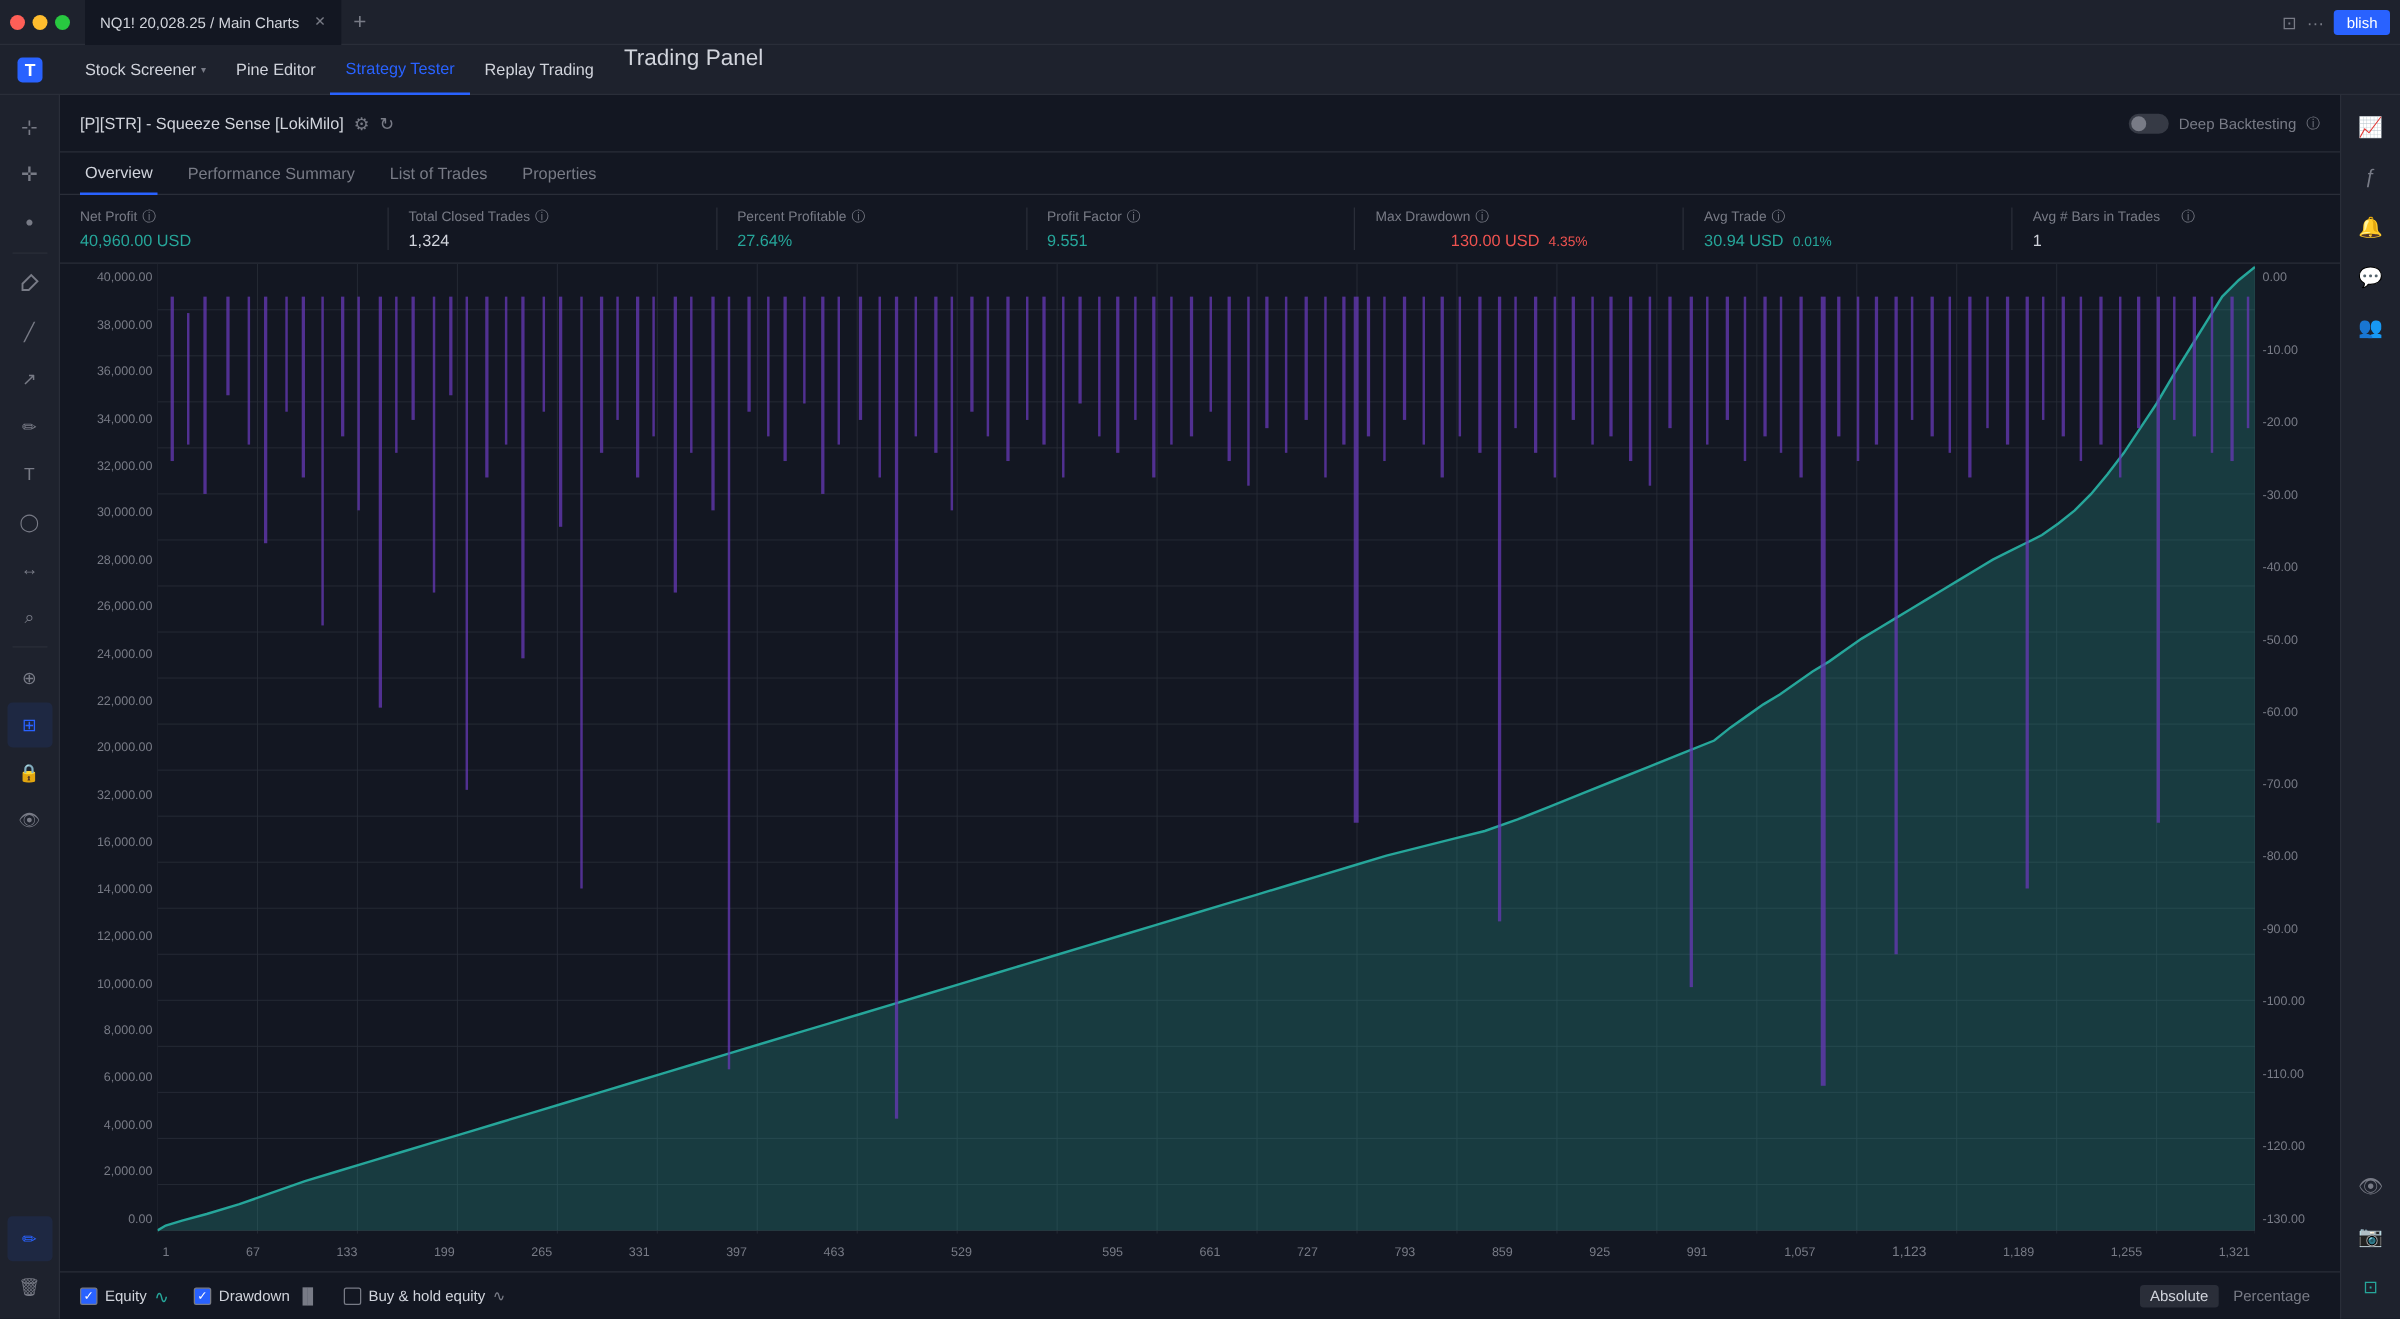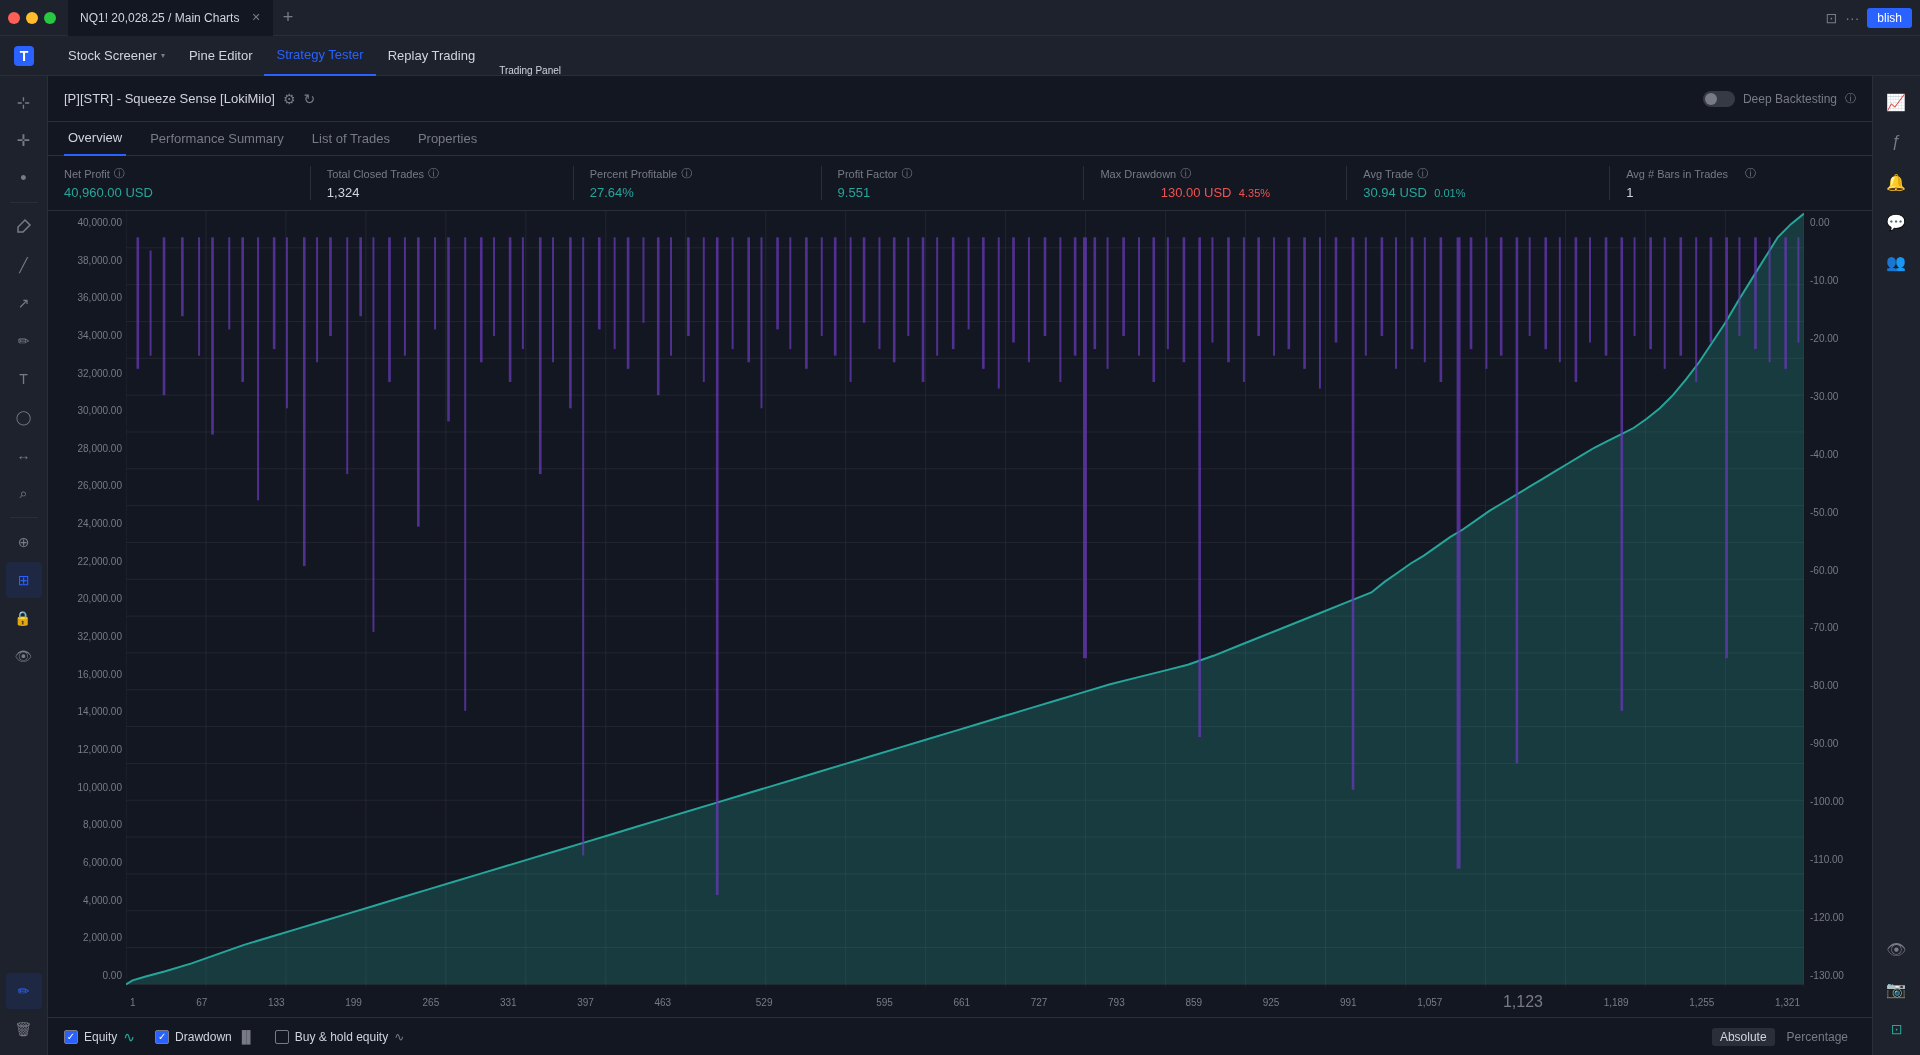--- a/index.html
+++ b/index.html
@@ -45,21 +45,21 @@
   </div>
   <div style="padding:0 12px; height:40px; display:flex; align-items:center; color:#d1d4dc; font-size:13px; cursor:pointer;">
     <span>Pine Editor</span>
   </div>
   <div style="padding:0 12px; height:40px; display:flex; align-items:center; color:#2962ff; font-size:13px; cursor:pointer; position:relative; border-bottom:2px solid #2962ff;">
     <span>Strategy Tester</span>
   </div>
   <div style="padding:0 12px; height:40px; display:flex; align-items:center; color:#d1d4dc; font-size:13px; cursor:pointer;">
     <span>Replay Trading</span>
   </div>
-  <div style="padding:0 12px; height:40px; display:flex; align-items:flex-end; color:#d1d4dc; font-size:10px; cursor:pointer;">
+  <div style="padding:0 12px; height:40px; display:flex; align-items:flex-start; color:#d1d4dc; font-size:18px; cursor:pointer;">
     <span>Trading Panel</span>
   </div>
 </div>
 
 <div style="display:flex; height:calc(1055px - 76px); position:relative;">
 
   <div style="width:48px; background:#1e222d; border-right:1px solid #2a2e39; display:flex; flex-direction:column; align-items:center; padding:8px 0; gap:2px; flex-shrink:0;">
     <div style="width:36px; height:36px; display:flex; align-items:center; justify-content:center; color:#787b86; font-size:16px; cursor:pointer; border-radius:4px;">⊹</div>
     <div style="width:36px; height:36px; display:flex; align-items:center; justify-content:center; color:#787b86; font-size:16px; cursor:pointer; border-radius:4px;">✛</div>
     <div style="width:36px; height:36px; display:flex; align-items:center; justify-content:center; color:#787b86; font-size:18px; cursor:pointer; border-radius:4px;">•</div>
@@ -423,21 +423,21 @@
         <span style="color:#787b86; font-size:10px;">463</span>
         <span style="color:#787b86; font-size:10px;padding-left:24px;">529</span>
         <span style="color:#787b86; font-size:10px;padding-left:43px;">595</span>
         <span style="color:#787b86; font-size:10px;">661</span>
         <span style="color:#787b86; font-size:10px;">727</span>
         <span style="color:#787b86; font-size:10px;">793</span>
         <span style="color:#787b86; font-size:10px;">859</span>
         <span style="color:#787b86; font-size:10px;">925</span>
         <span style="color:#787b86; font-size:10px;">991</span>
         <span style="color:#787b86; font-size:10px;">1,057</span>
-        <span style="color:#787b86; font-size:16px;">1,123</span>
+        <span style="color:#787b86; font-size:11px;">1,123</span>
         <span style="color:#787b86; font-size:10px;">1,189</span>
         <span style="color:#787b86; font-size:10px;">1,255</span>
         <span style="color:#787b86; font-size:10px;">1,321</span>
       </div>
     </div>
 
     <div style="display:flex; align-items:center; padding:0 16px; border-top:1px solid #2a2e39; background:#131722; height:38px; flex-shrink:0;">
 
       <div style="display:flex; align-items:center; gap:6px; margin-right:20px;">
         <div style="width:14px; height:14px; border:1px solid #787b86; border-radius:2px; display:flex; align-items:center; justify-content:center; cursor:pointer; background:#2962ff; flex-shrink:0;">

